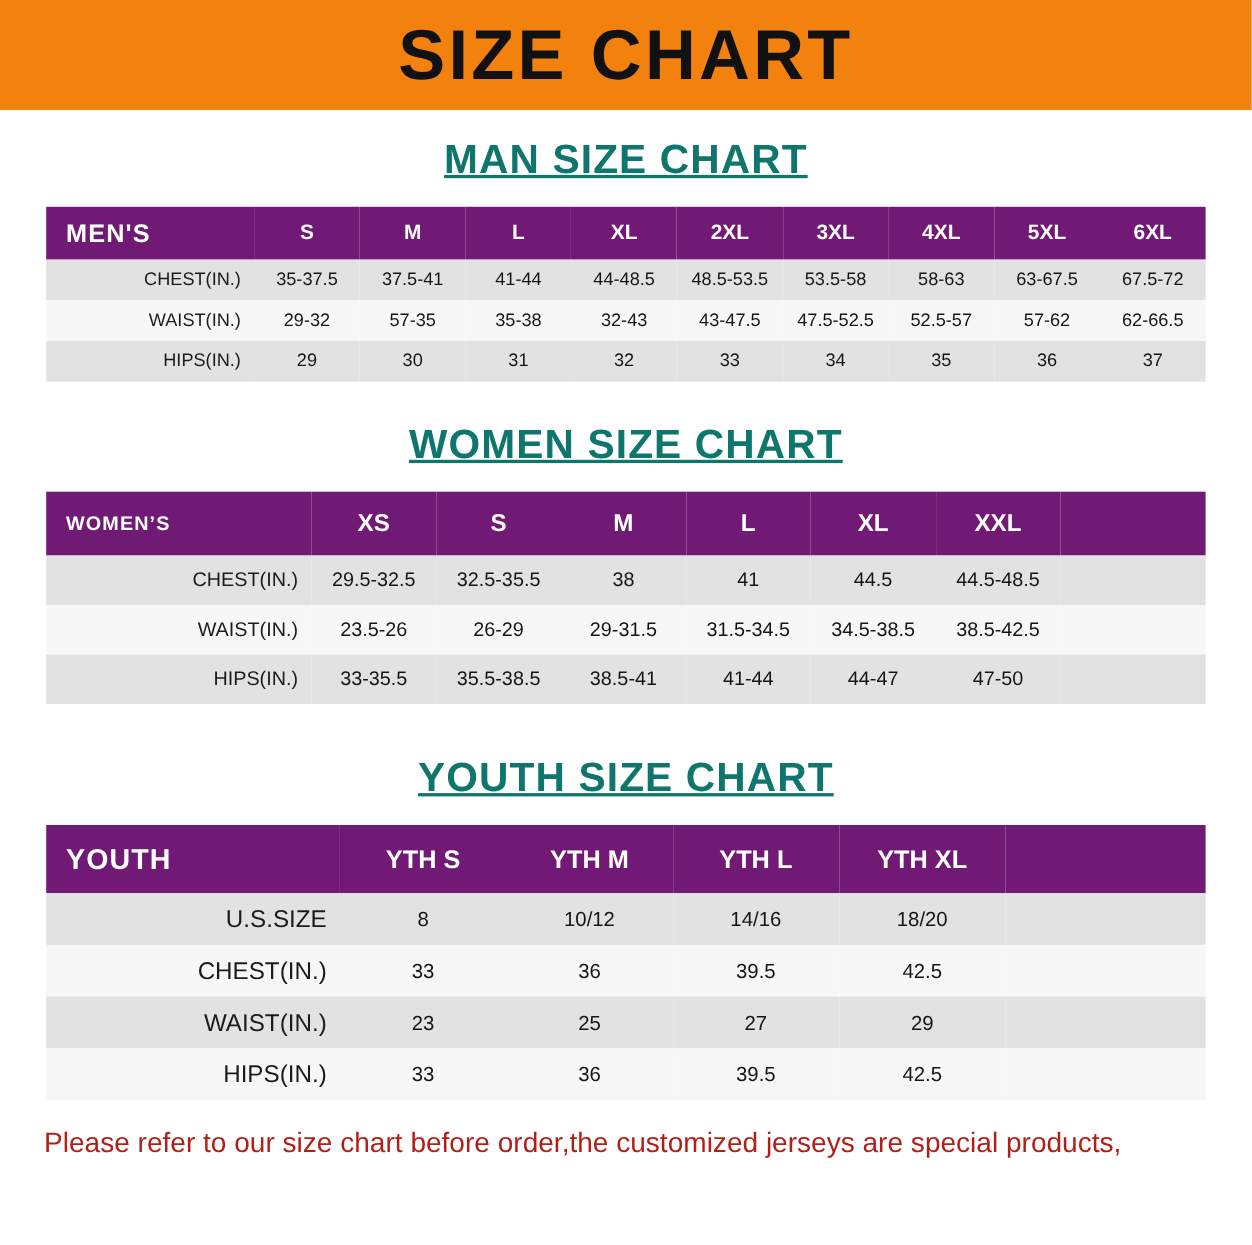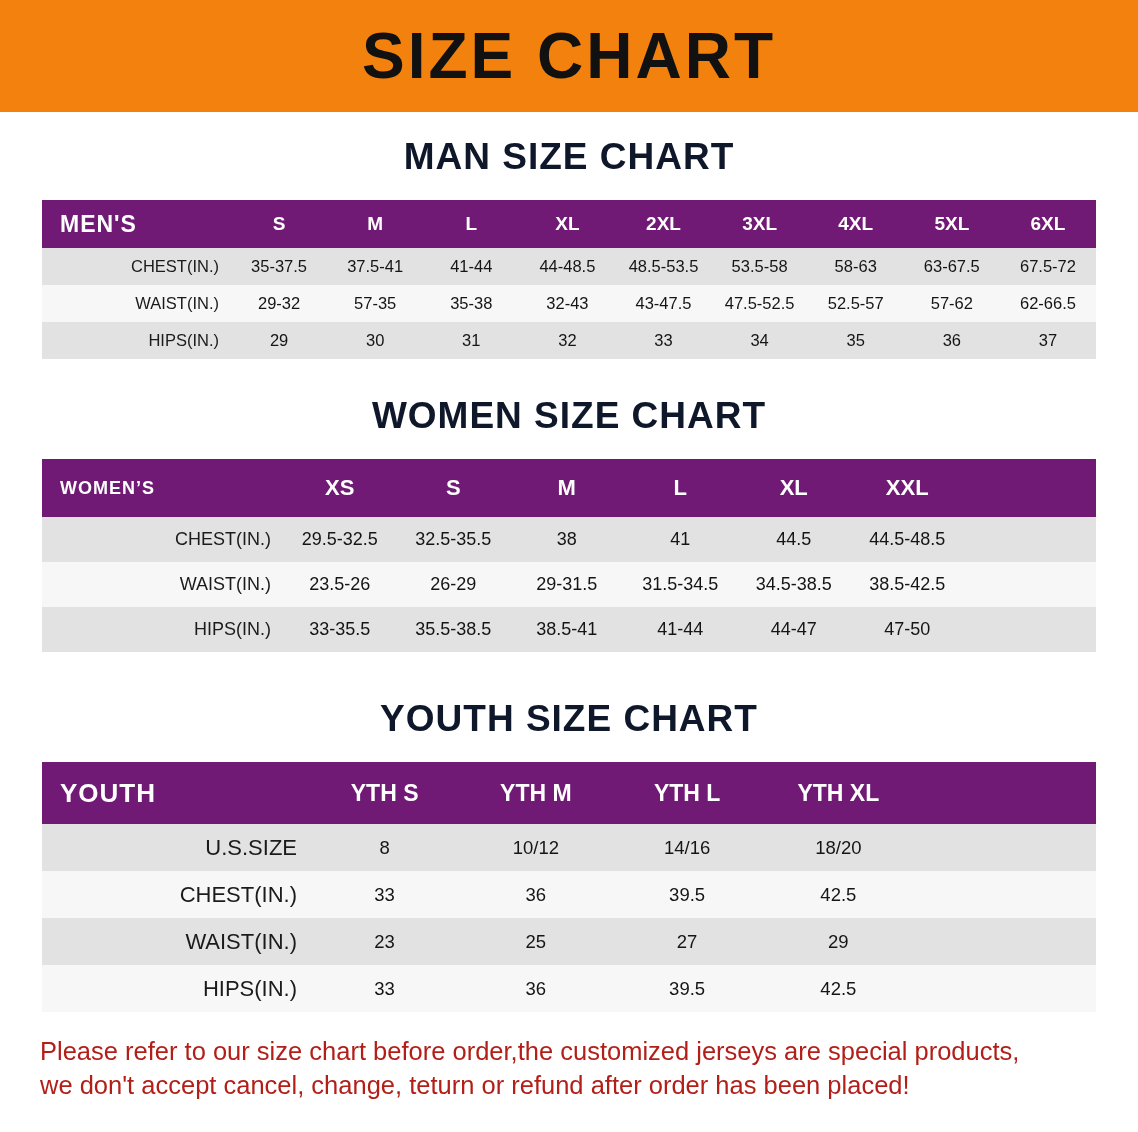--- a/index.html
+++ b/index.html
@@ -9,41 +9,42 @@
   body {
     width: 1138px;
     height: 1132px;
     background: #ffffff;
     font-family: "Liberation Sans", sans-serif;
     overflow: hidden;
   }
 
   
   .banner {
-    height: 112px;
+    height: 100px;
     background: #f2820d;
     display: flex;
     align-items: center;
     justify-content: center;
   }
   .banner-title {
     font-family: "Liberation Sans", sans-serif;
     font-weight: bold;
     font-size: 64px;
     letter-spacing: 3px;
     color: #111111;
     line-height: 1;
   }
 
   
   .section-title {
     text-align: center;
     font-weight: bold;
-    color: #0f172a;
-    font-family: "Liberation Sans", sans-serif;
+    color: #0f766e;
+    font-family: "Liberation Sans", sans-serif;
+    text-decoration: underline;
   }
   .title-man   { font-size: 37px; letter-spacing: 1px; margin-top: 24px; margin-bottom: 22px; }
   .title-women { font-size: 37px; letter-spacing: 1px; margin-top: 36px; margin-bottom: 22px; }
   .title-youth { font-size: 37px; letter-spacing: 1px; margin-top: 46px; margin-bottom: 22px; }
 
   
   .table-wrap {
     margin: 0 42px;
   }
   table.size-table {
@@ -272,14 +273,13 @@
         <td>39.5</td>
         <td>42.5</td>
         <td></td>
       </tr>
     </tbody>
   </table>
 </div>
 
 <div class="note">
   <div>Please refer to our size chart before order,the customized jerseys are special products,</div>
-  <div>we don't accept cancel, change, teturn or refund after order has been placed!</div>
 </div>
 
 </body></html>

